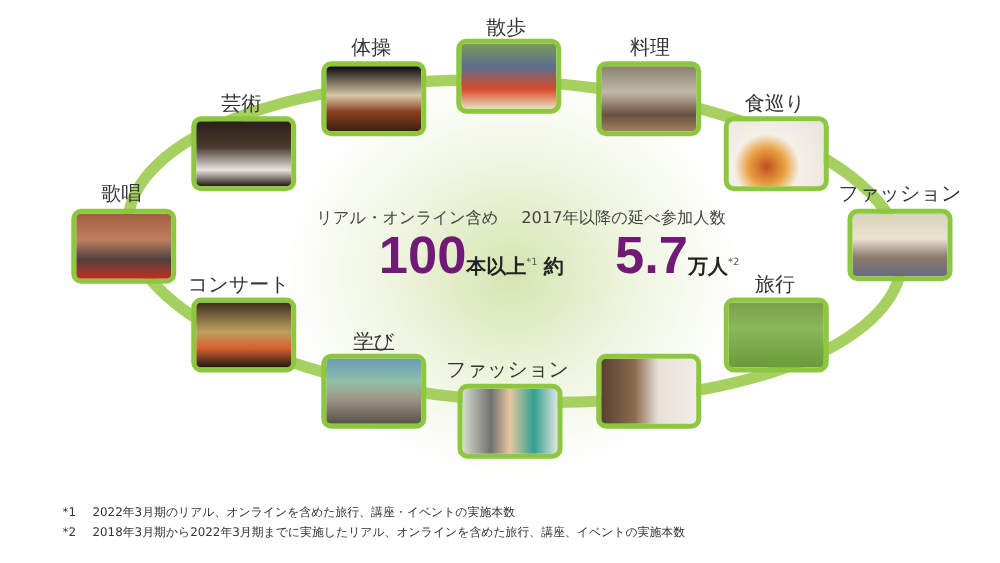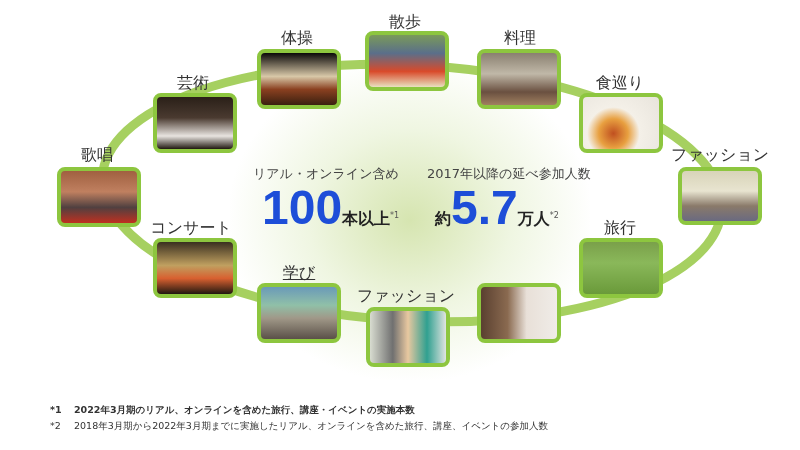--- a/index.html
+++ b/index.html
@@ -5,41 +5,41 @@
   html, body { margin:0; padding:0; }
   body { width:800px; height:450px; background:#ffffff; position:relative; overflow:hidden;
          font-family:"DejaVu Sans","Liberation Sans",sans-serif; color:#333; }
   .glow { position:absolute; left:230px; top:60px; width:360px; height:320px;
           background:radial-gradient(ellipse at 50% 50%, rgba(200,220,150,0.75) 0%, rgba(220,235,190,0.45) 40%, rgba(255,255,255,0) 72%); }
   svg.ring { position:absolute; left:0; top:0; }
   .photo { position:absolute; border:4px solid #8dc63f; border-radius:8px; box-sizing:border-box; overflow:hidden; background:#777; }
   .label { position:absolute; font-size:16px; color:#333; text-align:center; white-space:nowrap; transform:translateX(-50%); }
   .stat-caption { position:absolute; font-size:13px; color:#444; white-space:nowrap; }
   .stat-value { position:absolute; white-space:nowrap; color:#222; font-weight:bold; }
-  .big { color:#1d4ed8; font-size:48px; font-weight:bold; font-family:"Liberation Sans","DejaVu Sans",sans-serif; }
+  .big { color:#701a75; font-size:42px; font-weight:bold; font-family:"Liberation Sans","DejaVu Sans",sans-serif;margin-left:41px; }
   .unit { font-size:16px; font-weight:bold; }
   .note { font-size:8px; font-weight:normal; vertical-align:super; color:#555; }
   .foot { position:absolute; left:50px; font-size:9.5px; color:#333; white-space:nowrap; }
   .foot .mk { display:inline-block; width:24px; }
 </style>
 </head>
 <body>
 
 <div class="glow"></div>
 
 <svg class="ring" width="800" height="450">
   <ellipse cx="412" cy="193" rx="310" ry="128" fill="none" stroke="#a6d060" stroke-width="9" transform="rotate(3 412 193)"></ellipse>
 </svg>
 
 <div class="stat-caption" style="left:253px;top:165px;text-align:center;">リアル・オンライン含め</div>
 <div class="stat-value" style="left:262px;top:180px;">
   <span class="big">100</span><span class="unit">本以上</span><span class="note">*1</span>
 </div>
 
-<div class="stat-caption" style="left:417px;top:165px;margin-left:10px;">2017年以降の延べ参加人数</div>
+<div class="stat-caption" style="left:417px;top:165px;">2017年以降の延べ参加人数</div>
 <div class="stat-value" style="left:435px;top:180px;">
   <span class="unit">約</span><span class="big">5.7</span><span class="unit">万人</span><span class="note">*2</span>
 </div>
 
 <div class="label" style="left:405px;top:12px;">散歩</div>
 <div class="photo" style="left:365px;top:31px;width:84px;height:60px;background:linear-gradient(180deg,#7a9a5a 0%,#5a6f8a 35%,#d94a2a 70%,#e8e0c0 100%);"></div>
 
 <div class="label" style="left:520px;top:28px;">料理</div>
 <div class="photo" style="left:477px;top:49px;width:84px;height:60px;background:linear-gradient(180deg,#8a8070 0%,#c0b8a8 40%,#6a5040 75%,#a08060 100%);"></div>
 
@@ -66,18 +66,18 @@
 
 <div class="label" style="left:97px;top:145px;">歌唱</div>
 <div class="photo" style="left:57px;top:167px;width:84px;height:60px;background:linear-gradient(180deg,#a06040 0%,#c08060 40%,#504040 70%,#c03020 100%);"></div>
 
 <div class="label" style="left:193px;top:73px;">芸術</div>
 <div class="photo" style="left:153px;top:93px;width:84px;height:60px;background:linear-gradient(180deg,#2a2018 0%,#4a3a30 40%,#e8e4e0 75%,#201810 100%);"></div>
 
 <div class="label" style="left:297px;top:28px;">体操</div>
 <div class="photo" style="left:257px;top:49px;width:84px;height:60px;background:linear-gradient(180deg,#0a0808 0%,#d8c8a8 45%,#8a4020 70%,#3a2010 100%);"></div>
 
-<div class="foot" style="top:404px;font-weight:bold;">
+<div class="foot" style="top:404px;">
   <span class="mk">*1</span><span>2022年3月期のリアル、オンラインを含めた旅行、講座・イベントの実施本数</span>
 </div>
 <div class="foot" style="top:420px;">
-  <span class="mk">*2</span><span>2018年3月期から2022年3月期までに実施したリアル、オンラインを含めた旅行、講座、イベントの参加人数</span>
+  <span class="mk">*2</span><span>2018年3月期から2022年3月期までに実施したリアル、オンラインを含めた旅行、講座、イベントの実施本数</span>
 </div>
 
 </body></html>

